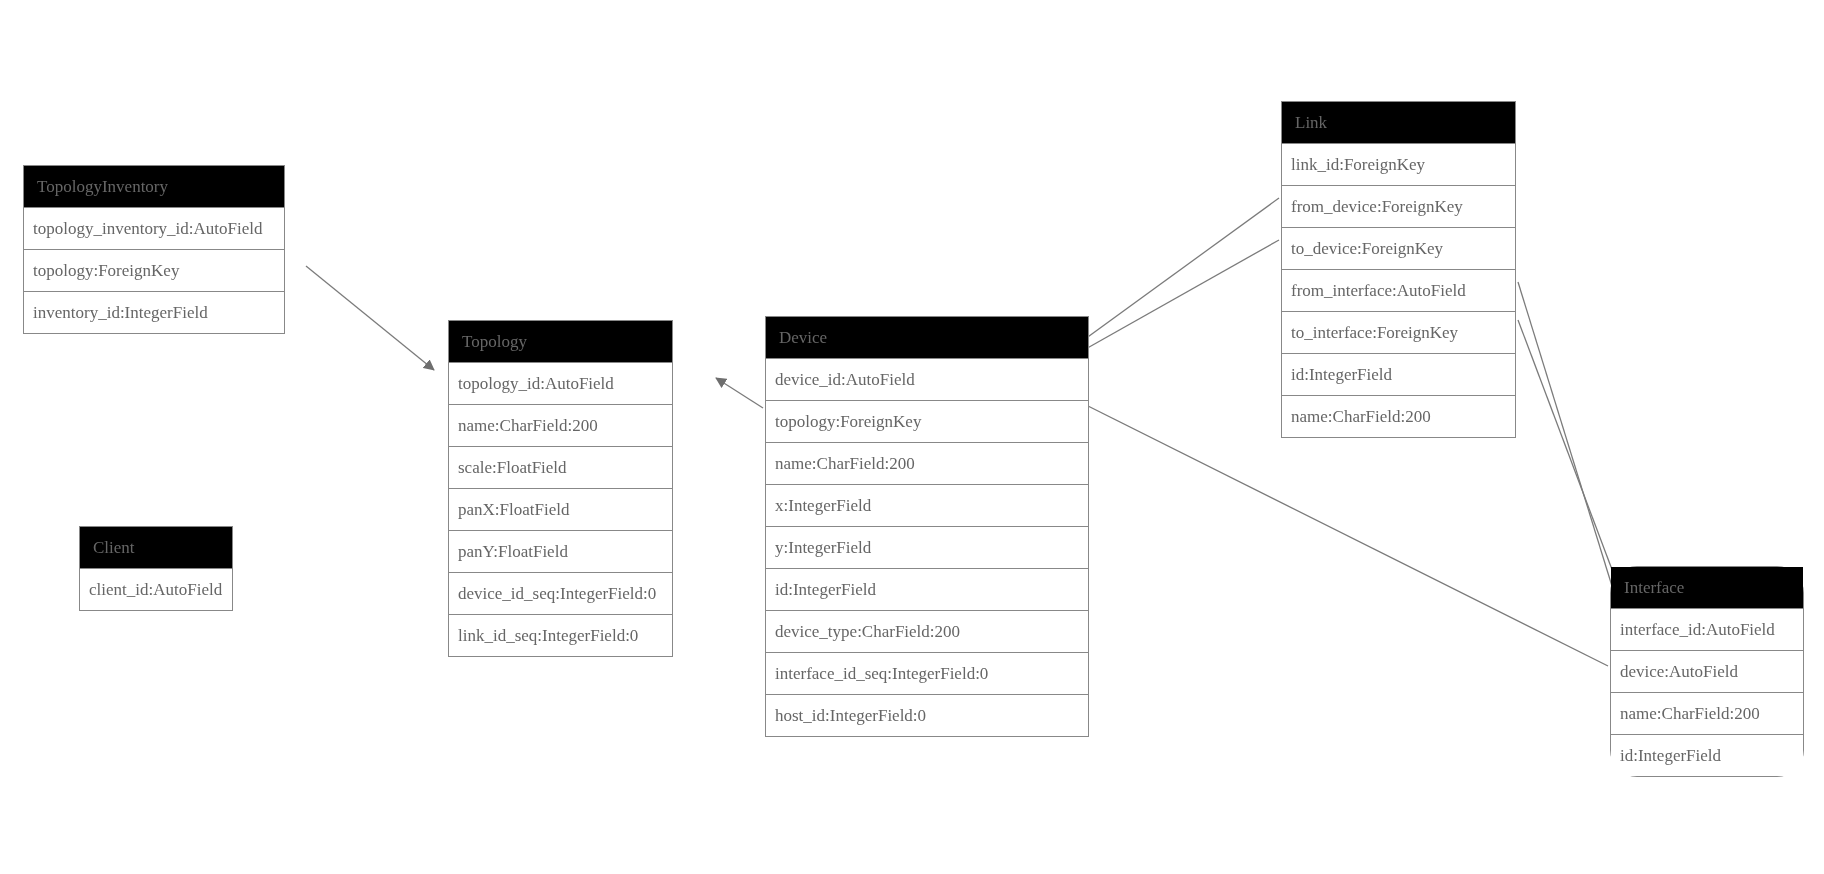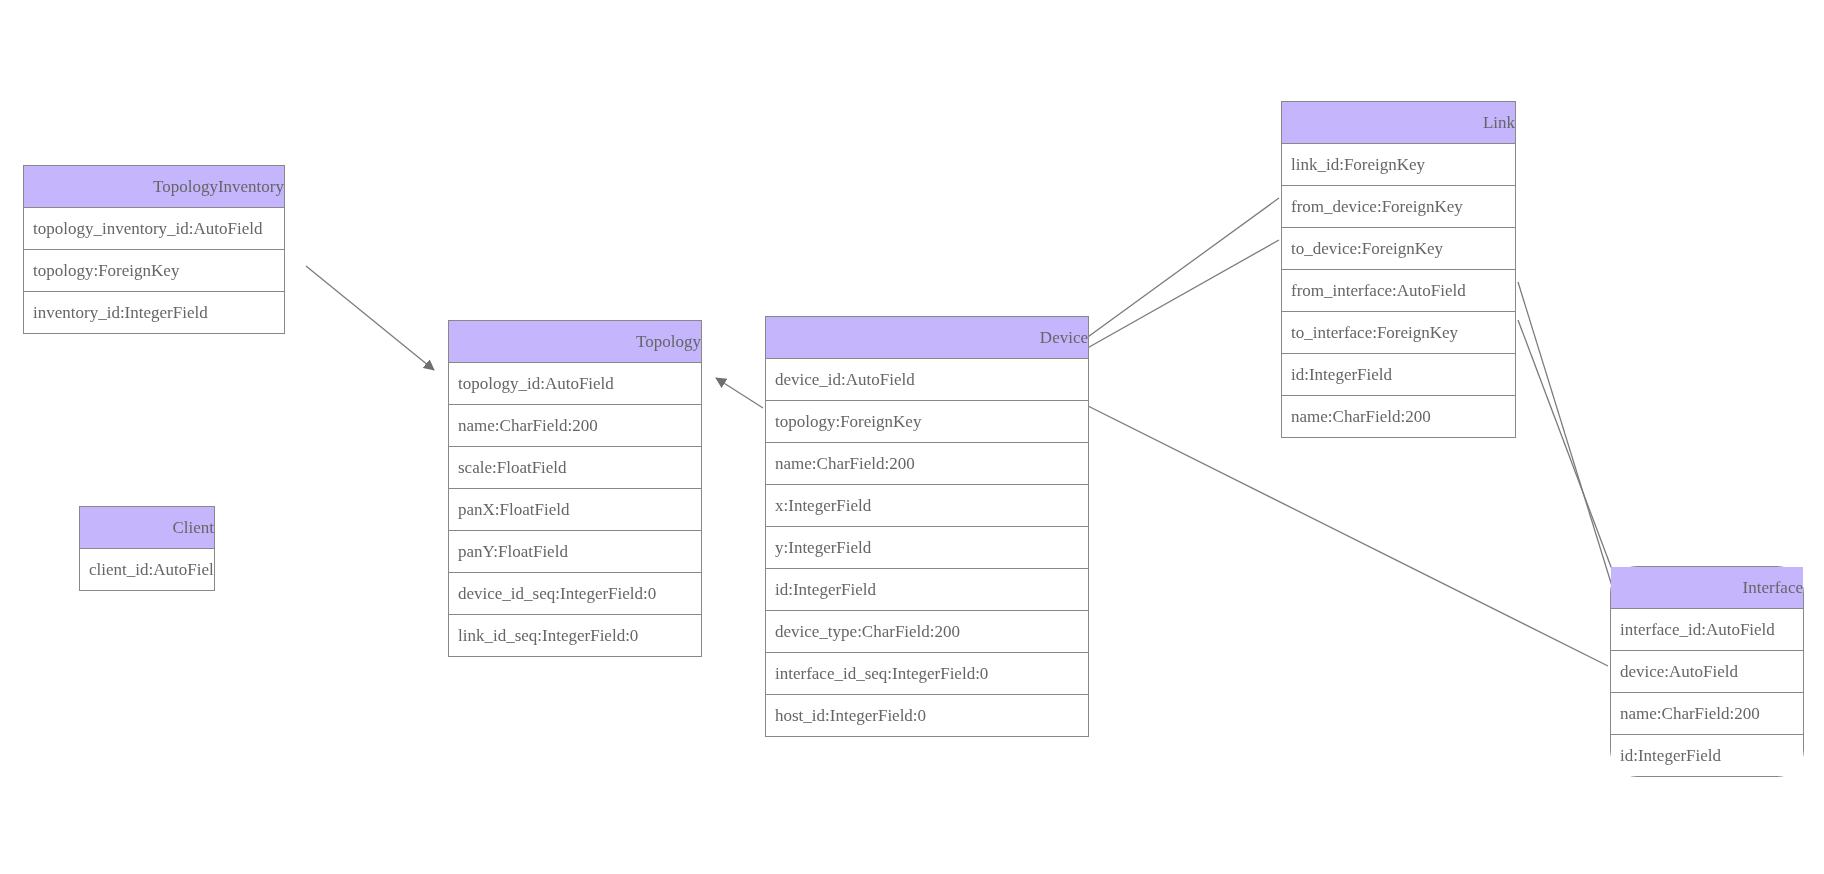--- a/index.html
+++ b/index.html
@@ -25,29 +25,28 @@
   }
   .entity {
     position: absolute;
     box-sizing: border-box;
     border: 1px solid #888888;
     background: #ffffff;
     z-index: 2;
   }
   .entity-header {
     box-sizing: border-box;
-    background: #c4b5fd;
+    background: #000000;
     border-bottom: 1px solid #888888;
     color: #666666;
     font-size: 17px;
     line-height: 1;
     padding: 12px 0 12px 13px;
     white-space: nowrap;
     overflow: hidden;
-    text-align: right;
   }
   .entity-rows {
     display: block;
   }
   .entity-row {
     box-sizing: border-box;
     border-bottom: 1px solid #888888;
     color: #666666;
     font-size: 17px;
     line-height: 1;
@@ -103,27 +102,27 @@
 
   <div id="entity-host">
       <div class="entity" style="left: 23px; top: 165px; width: 262px;">
         <div class="entity-header">TopologyInventory</div>
         <div class="entity-rows">
           <div class="entity-row">topology_inventory_id:AutoField</div>
           <div class="entity-row">topology:ForeignKey</div>
           <div class="entity-row">inventory_id:IntegerField</div>
         </div>
       </div>
-      <div class="entity" style="left: 79px; top: 506px; width: 136px;">
+      <div class="entity" style="left: 79px; top: 526px; width: 154px;">
         <div class="entity-header">Client</div>
         <div class="entity-rows">
           <div class="entity-row">client_id:AutoField</div>
         </div>
       </div>
-      <div class="entity" style="left: 448px; top: 320px; width: 254px;">
+      <div class="entity" style="left: 448px; top: 320px; width: 225px;">
         <div class="entity-header">Topology</div>
         <div class="entity-rows">
           <div class="entity-row">topology_id:AutoField</div>
           <div class="entity-row">name:CharField:200</div>
           <div class="entity-row">scale:FloatField</div>
           <div class="entity-row">panX:FloatField</div>
           <div class="entity-row">panY:FloatField</div>
           <div class="entity-row">device_id_seq:IntegerField:0</div>
           <div class="entity-row">link_id_seq:IntegerField:0</div>
         </div>

